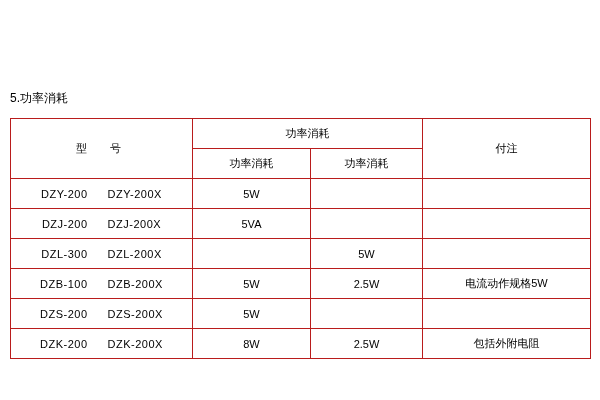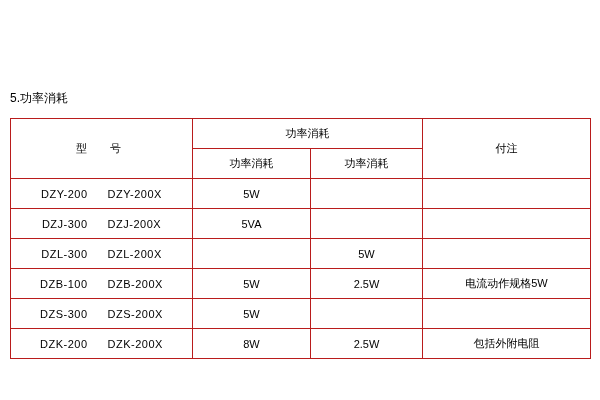--- a/index.html
+++ b/index.html
@@ -104,21 +104,21 @@
             </div>
           </td>
           <td>5W</td>
           <td></td>
           <td></td>
         </tr>
 
         <tr>
           <td class="model-cell">
             <div class="model-inner">
-              <span>DZJ-300</span>
+              <span>DZJ-200</span>
               <span>DZJ-200X</span>
             </div>
           </td>
           <td>5VA</td>
           <td></td>
           <td></td>
         </tr>
 
         <tr>
           <td class="model-cell">
@@ -140,21 +140,21 @@
             </div>
           </td>
           <td>5W</td>
           <td>2.5W</td>
           <td>电流动作规格5W</td>
         </tr>
 
         <tr>
           <td class="model-cell">
             <div class="model-inner">
-              <span>DZS-300</span>
+              <span>DZS-200</span>
               <span>DZS-200X</span>
             </div>
           </td>
           <td>5W</td>
           <td></td>
           <td></td>
         </tr>
 
         <tr>
           <td class="model-cell">

